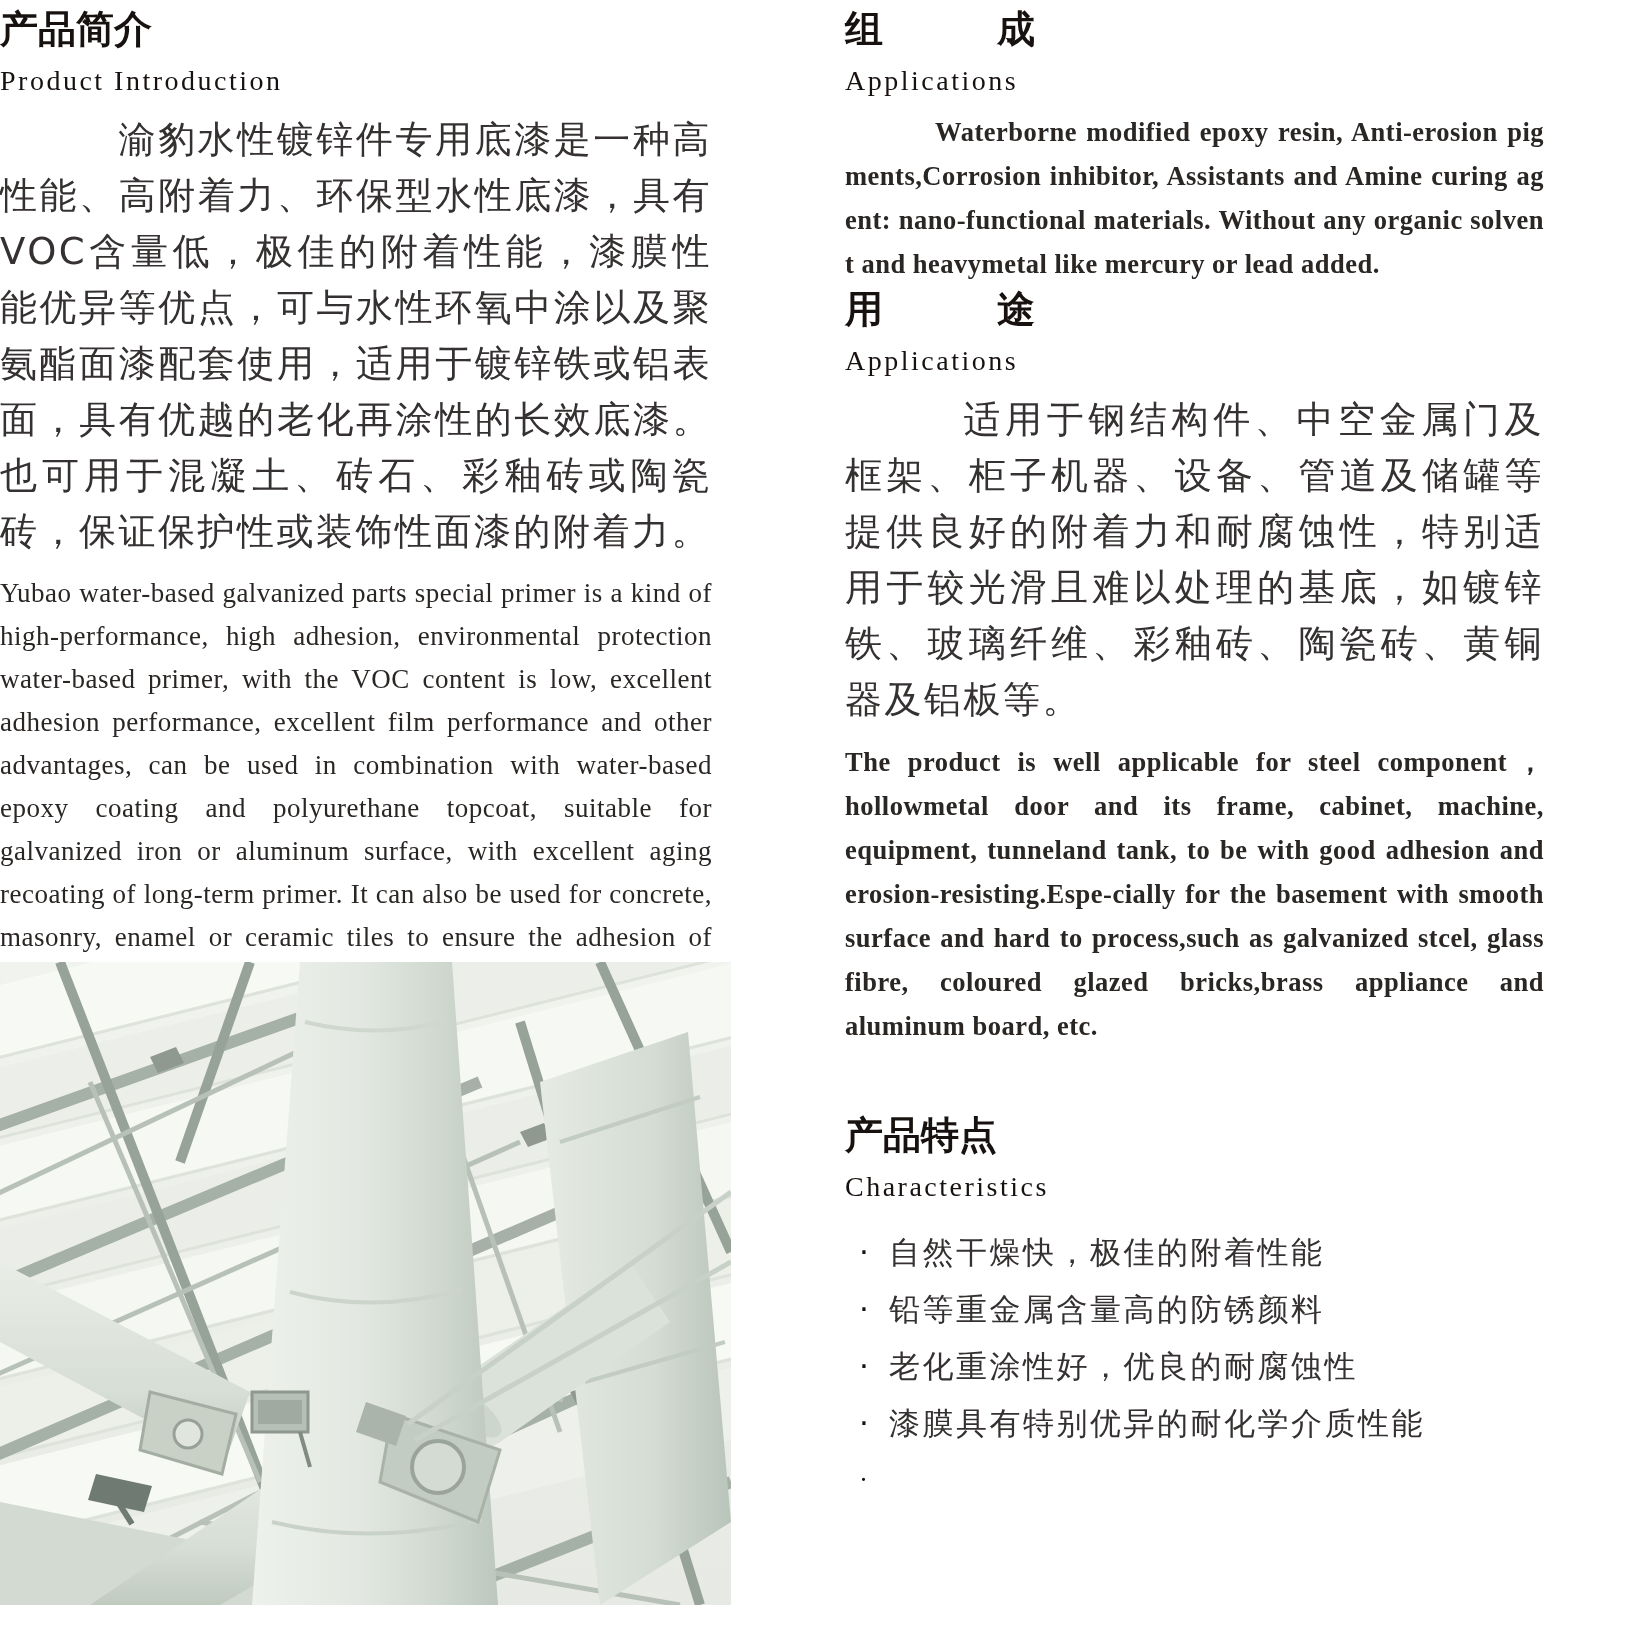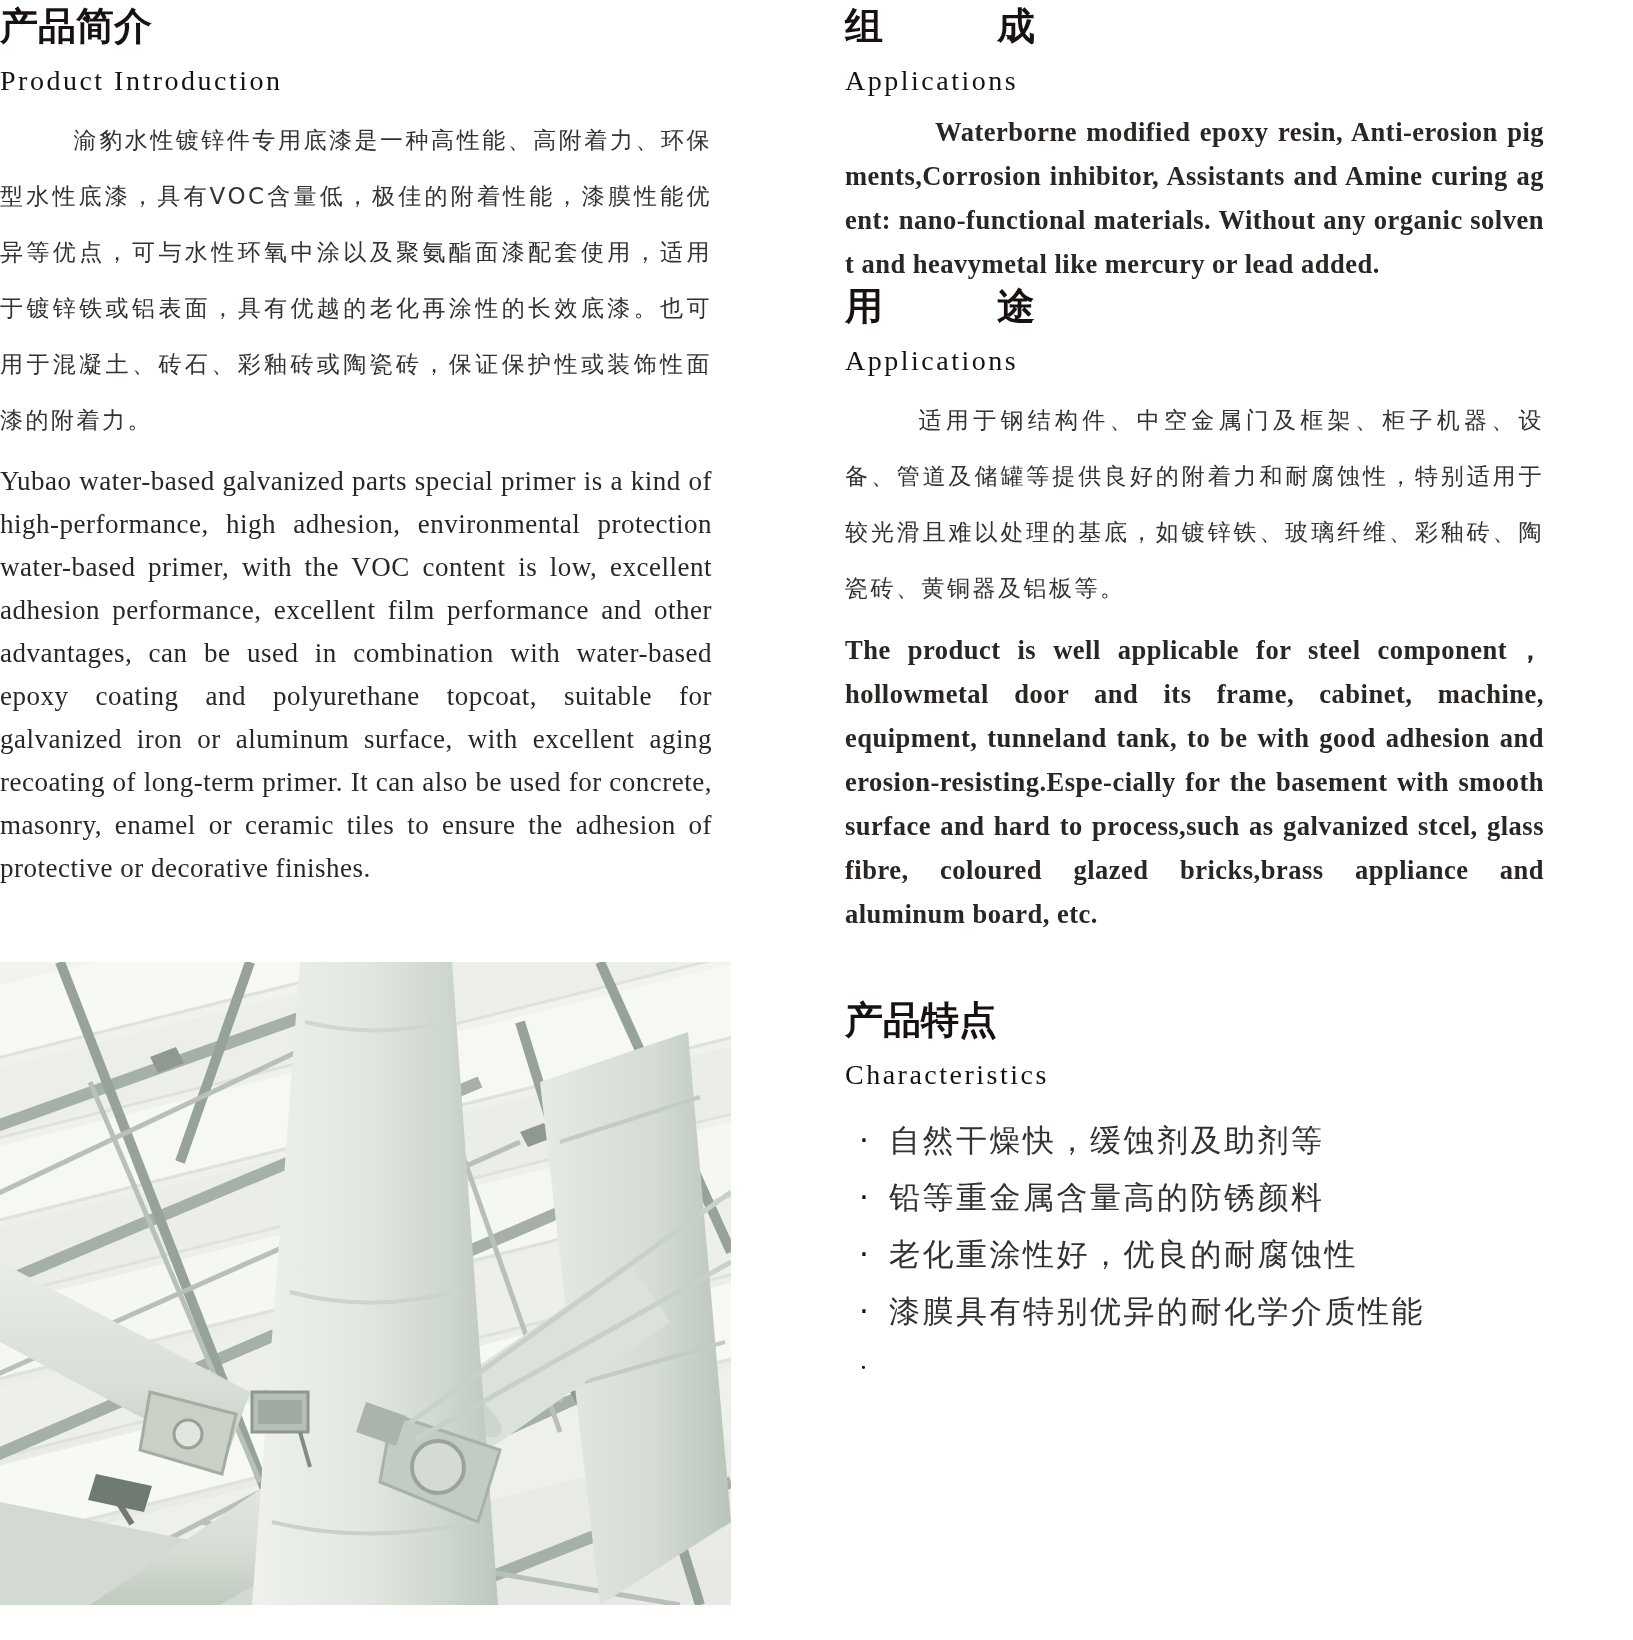--- a/index.html
+++ b/index.html
@@ -2,24 +2,24 @@
 <html><head>
 <meta charset="utf-8">
 <style>
   html,body{margin:0;padding:0;background:#ffffff;}
   #page{position:relative;width:1633px;height:1640px;background:#ffffff;overflow:hidden;color:#262220;}
 
   .col{position:absolute;top:6px;}
   #col-left{left:0;width:712px;}
   #col-right{left:845px;width:699px;}
 
-  .h-zh{font-family:Liberation Mono, monospace;font-weight:700;font-size:38px;line-height:46px;color:#17120f;margin:0;white-space:pre;}
+  .h-zh{font-family:Liberation Serif, serif;font-weight:700;font-size:38px;line-height:46px;color:#17120f;margin:0;white-space:pre;}
   .h-en{font-family:"Liberation Serif","DejaVu Serif",serif;font-size:28px;line-height:34px;letter-spacing:2.5px;color:#17120f;margin:12px 0 0 0;}
 
-  .p-zh{font-family:"DejaVu Sans","Liberation Sans",sans-serif;font-size:23px;line-height:56px;letter-spacing:2.5px;color:#343130;text-align:justify;word-break:break-all;margin:14px 0 0 0;}
+  .p-zh{font-family:"DejaVu Sans","Liberation Sans",sans-serif;font-size:37px;line-height:56px;letter-spacing:2.5px;color:#343130;text-align:justify;word-break:break-all;margin:14px 0 0 0;}
   .indent{text-indent:3.2em;}
 
   .p-en{font-family:"Liberation Serif","DejaVu Serif",serif;font-size:27px;line-height:43px;letter-spacing:0.5px;color:#2a2624;text-align:justify;margin:12px 0 0 0;}
   .p-en-r{font-size:26.5px;line-height:44px;font-weight:bold;}
   .breakall{word-break:break-all;}
   .ind-en{text-indent:3.4em;}
 
   .gap-sec{}
   .gap-sec2{margin-top:64px;}
 
@@ -167,21 +167,21 @@
 
     <h2 class="h-zh gap-sec">用　　　途</h2>
     <div class="h-en">Applications</div>
     <p class="p-zh indent">适用于钢结构件、中空金属门及框架、柜子机器、设备、管道及储罐等提供良好的附着力和耐腐蚀性，特别适用于较光滑且难以处理的基底，如镀锌铁、玻璃纤维、彩釉砖、陶瓷砖、黄铜器及铝板等。</p>
     <p class="p-en p-en-r">The product is well applicable for steel component， hollowmetal door and its frame, cabinet, machine, equipment, tunneland tank, to be with good adhesion and erosion-resisting.Espe-cially for the basement with smooth surface and hard to process,such as galvanized stcel, glass fibre, coloured glazed bricks,brass appliance and aluminum board, etc.</p>
 
     <h2 class="h-zh gap-sec2">产品特点</h2>
     <div class="h-en">Characteristics</div>
 
     <ul class="features">
-      <li><span class="mark">·</span><span>自然干燥快，缓蚀剂及助剂等</span></li>
+      <li><span class="mark">·</span><span>自然干燥快，极佳的附着性能</span></li>
       <li><span class="mark">·</span><span>铅等重金属含量高的防锈颜料</span></li>
       <li><span class="mark">·</span><span>老化重涂性好，优良的耐腐蚀性</span></li>
       <li><span class="mark">·</span><span>漆膜具有特别优异的耐化学介质性能</span></li>
       <li class="en"><span class="mark">·</span></li>
     </ul>
 
   </div>
 </div>
 
 </body></html>

